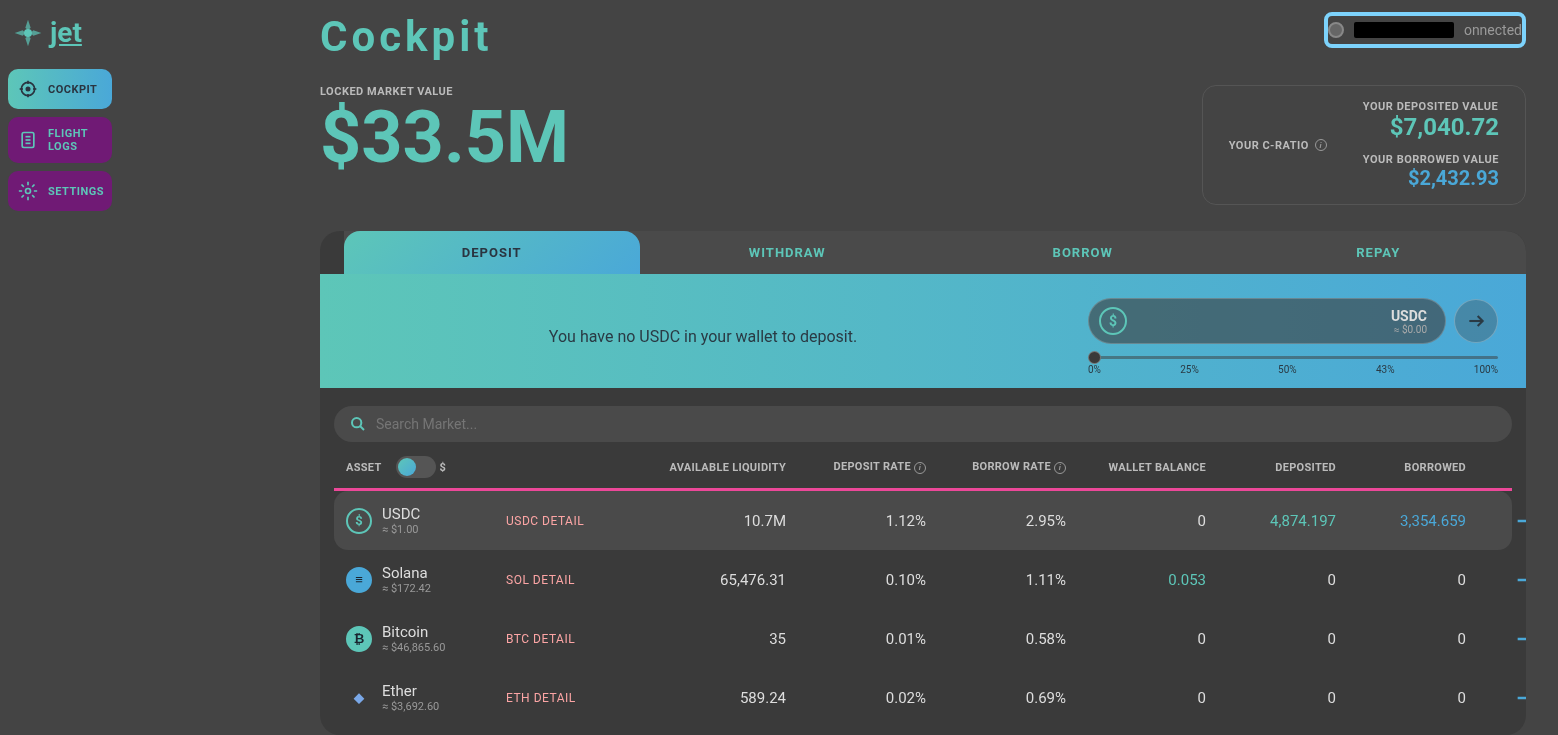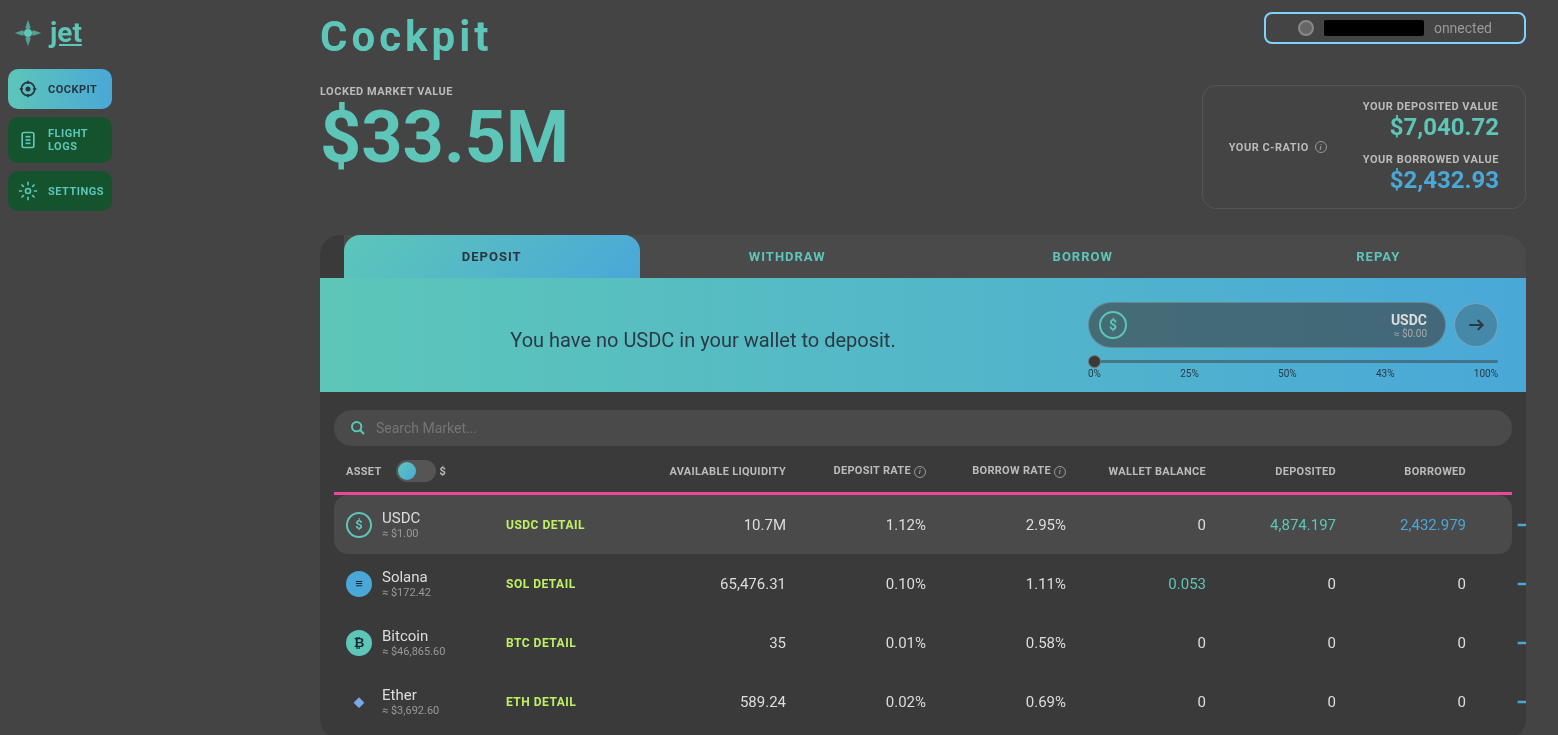--- a/index.html
+++ b/index.html
@@ -1,47 +1,47 @@
 <!DOCTYPE html>
 <html><head>
 <meta charset="utf-8">
 <style>
 * { margin:0; padding:0; box-sizing:border-box; font-family:-apple-system,BlinkMacSystemFont,"Segoe UI",Roboto,sans-serif; }
 body { background:#444444; color:#d0d0d0; width:1558px; height:735px; overflow:hidden; display:flex; }
 .sidebar { width:120px; padding:10px 8px; display:flex; flex-direction:column; gap:8px; }
 .logo { display:flex; align-items:center; gap:6px; padding:6px 4px; margin-bottom:6px; }
 .logo-icon { width:32px; height:32px; color:#5dc6b8; }
 .logo-text { font-size:28px; font-weight:700; color:#5dc6b8;text-decoration:underline; }
-.nav-item { display:flex; align-items:center; gap:10px; padding:10px 10px; border-radius:10px; background:#14532d; cursor:pointer; font-size:11px; font-weight:700; letter-spacing:0.5px; color:#5dc6b8; }
+.nav-item { display:flex; align-items:center; gap:10px; padding:10px 10px; border-radius:10px; background:#701a75; cursor:pointer; font-size:11px; font-weight:700; letter-spacing:0.5px; color:#5dc6b8; }
 .nav-item.active { background:linear-gradient(90deg,#5dc6b8 0%,#4aa8d8 100%); color:#2a3440; }
 .nav-icon { width:20px; height:20px; flex-shrink:0; }
 .main { flex:1; padding:12px 32px 20px 200px; overflow-y:auto; }
 .header-row { display:flex; justify-content:space-between; align-items:flex-start; }
 .page-title { font-size:42px; font-weight:700; letter-spacing:4px; color:#5dc6b8; }
-.wallet-chip { border:2px solid #7dd3fc; border-radius:8px; padding:6px 32px; display:flex; align-items:center; gap:10px; color:#999; font-size:14px; }
+.wallet-chip { border:4px solid #7dd3fc; border-radius:8px; padding:6px 0; display:flex; align-items:center; gap:10px; color:#999; font-size:14px; }
 .wallet-dot { width:16px; height:16px; border-radius:50%; background:#666; border:2px solid #888; }
 .wallet-addr { background:#000; color:#000; width:100px; height:16px; border-radius:2px; }
 .stats-row { display:flex; gap:20px; margin-top:24px; align-items:stretch; }
 .stat-block { display:flex; flex-direction:column; }
 .stat-label { font-size:11px; font-weight:700; letter-spacing:0.5px; color:#bbb; display:flex; align-items:center; gap:6px; }
 .stat-big { font-size:72px; font-weight:700; color:#5dc6b8; line-height:1; margin-top:4px; }
 .stats-card { margin-left:auto; border:1px solid #555; border-radius:14px; padding:14px 26px; display:flex; gap:36px; align-items:center; }
 .cratio-val { font-size:56px; font-weight:800; color:#5dc6b8; line-height:1; display:flex; align-items:flex-start; }
 .cratio-pct { font-size:22px; font-weight:700; margin-top:4px; }
 .stat-side { display:flex; flex-direction:column; gap:12px; text-align:right; }
 .stat-side-item { display:flex; flex-direction:column; }
 .stat-deposit { font-size:24px; font-weight:700; color:#5dc6b8; }
-.stat-borrow { font-size:24px; font-weight:700; color:#4aa8d8; }
+.stat-borrow { font-size:20px; font-weight:700; color:#4aa8d8; }
 .info-icon { width:12px; height:12px; border:1px solid #999; border-radius:50%; display:inline-flex; align-items:center; justify-content:center; font-size:8px; font-style:italic; color:#999; }
 .card { background:#3a3a3a; border-radius:20px; margin-top:26px; overflow:hidden; }
 .tabs { display:flex; background:#4a4a4a;margin-left:24px; }
 .tab { flex:1; text-align:center; padding:14px 0; font-size:13px; font-weight:700; letter-spacing:1px; color:#5dc6b8; cursor:pointer; }
 .tab.active { background:linear-gradient(135deg,#5dc6b8 0%,#4aa8d8 100%); color:#2a3440; border-radius:16px 16px 0 0; }
 .deposit-panel { background:linear-gradient(90deg,#5dc6b8 0%,#4aa8d8 100%); padding:24px 28px 14px; display:flex; align-items:center; gap:30px; }
-.deposit-msg { flex:1; text-align:center; color:#2a3a44; font-size:20px; }
+.deposit-msg { flex:1; text-align:center; color:#2a3a44; font-size:16px; }
 .deposit-right { display:flex; flex-direction:column; gap:6px; width:410px; }
 .input-row { display:flex; align-items:center; gap:8px; }
 .input-pill { flex:1; background:rgba(60,60,60,0.6); border:1px solid rgba(255,255,255,0.2); border-radius:30px; padding:8px 18px 8px 10px; display:flex; align-items:center; gap:10px; }
 .coin-circle { width:28px; height:28px; border-radius:50%; border:2px solid #5dc6b8; display:flex; align-items:center; justify-content:center; color:#5dc6b8; font-size:14px; font-weight:bold; flex-shrink:0; }
 .input-vals { margin-left:auto; text-align:right; }
 .input-sym { font-size:14px; font-weight:700; color:#ddd; }
 .input-sub { font-size:10px; color:#aaa; }
 .submit-btn { width:44px; height:44px; border-radius:50%; border:1px solid rgba(255,255,255,0.25); background:rgba(60,60,60,0.3); display:flex; align-items:center; justify-content:center; cursor:pointer; color:#2a3a44; }
 .slider-row { position:relative; height:24px; }
 .slider-track { position:absolute; top:6px; left:0; right:0; height:3px; background:rgba(60,60,60,0.5); border-radius:2px; }
@@ -57,21 +57,21 @@
 .toggle { background:#555; border-radius:12px; width:40px; height:22px; position:relative; display:inline-block; }
 .toggle-knob { position:absolute; left:2px; top:2px; width:18px; height:18px; border-radius:50%; background:linear-gradient(135deg,#5dc6b8,#4aa8d8); }
 .data-row { display:grid; grid-template-columns:160px 140px 140px 140px 140px 140px 130px 130px 70px; align-items:center; padding:14px 12px; font-size:15px; color:#ddd; border-radius:14px; }
 .data-row.active { background:#4a4a4a; }
 .data-row > div { text-align:right; }
 .asset-cell { display:flex; align-items:center; gap:10px; text-align:left !important; }
 .asset-icon { width:26px; height:26px; border-radius:50%; display:flex; align-items:center; justify-content:center; font-size:13px; font-weight:bold; flex-shrink:0; }
 .asset-meta { display:flex; flex-direction:column; }
 .asset-name { font-size:15px; color:#ddd; }
 .asset-price { font-size:11px; color:#999; }
-.detail-link { font-size:12px; font-weight:700; letter-spacing:0.5px; color:#bef264; text-align:left !important; }
+.detail-link { font-size:12px; font-weight:400; letter-spacing:0.5px; color:#fca5a5; text-align:left !important; }
 .teal { color:#5dc6b8; }
 .blue { color:#4aa8d8; }
 .arrow-cell { color:#4aa8d8; display:flex; justify-content:flex-end; cursor:pointer; }
 </style>
 </head>
 <body>
 
 <div class="sidebar">
   <div class="logo">
     <svg class="logo-icon" viewBox="0 0 24 24" fill="currentColor">
@@ -218,21 +218,21 @@
                 <span class="asset-name">USDC</span>
                 <span class="asset-price">≈ $1.00</span>
               </div>
             </div>
             <div class="detail-link">USDC DETAIL</div>
             <div>10.7M</div>
             <div>1.12%</div>
             <div>2.95%</div>
             <div class="">0</div>
             <div class="teal">4,874.197</div>
-            <div class="blue">2,432.979</div>
+            <div class="blue">3,354.659</div>
             <div class="arrow-cell">
               <svg width="22" height="22" viewBox="0 0 24 24" fill="none" stroke="currentColor" stroke-width="2.5">
                 <line x1="4" y1="12" x2="20" y2="12"></line>
                 <polyline points="14 6 20 12 14 18"></polyline>
               </svg>
             </div>
           </div>
           <div class="data-row">
             <div class="asset-cell">
               <span class="asset-icon" style="background:#4aa8d8;border:2px solid #4aa8d8;color:#1a2530">≡</span>

